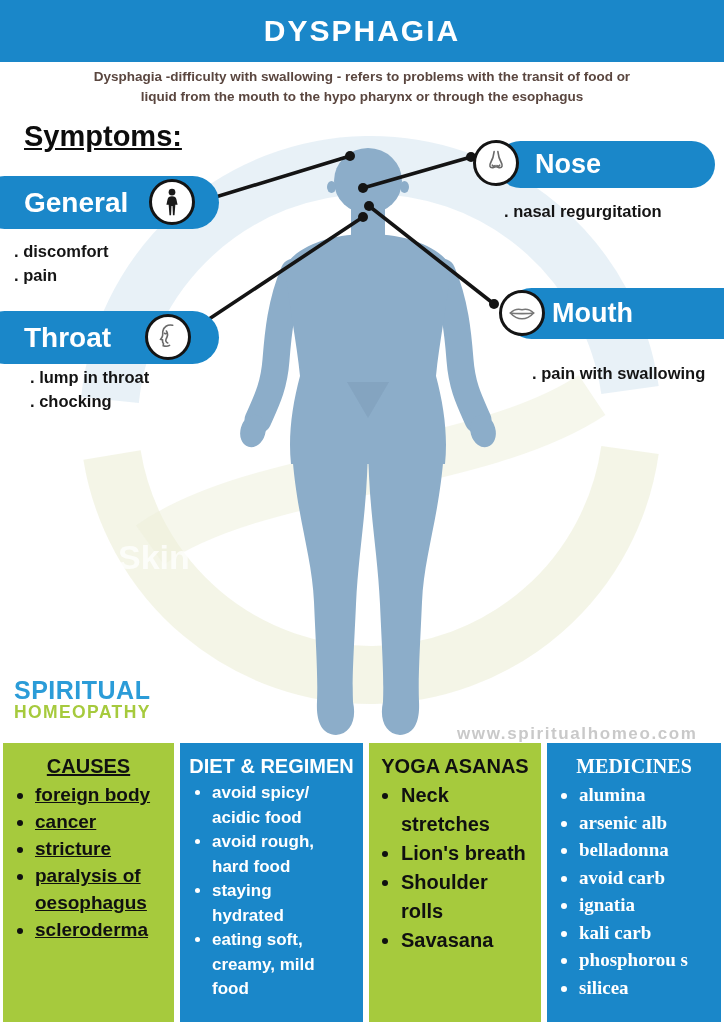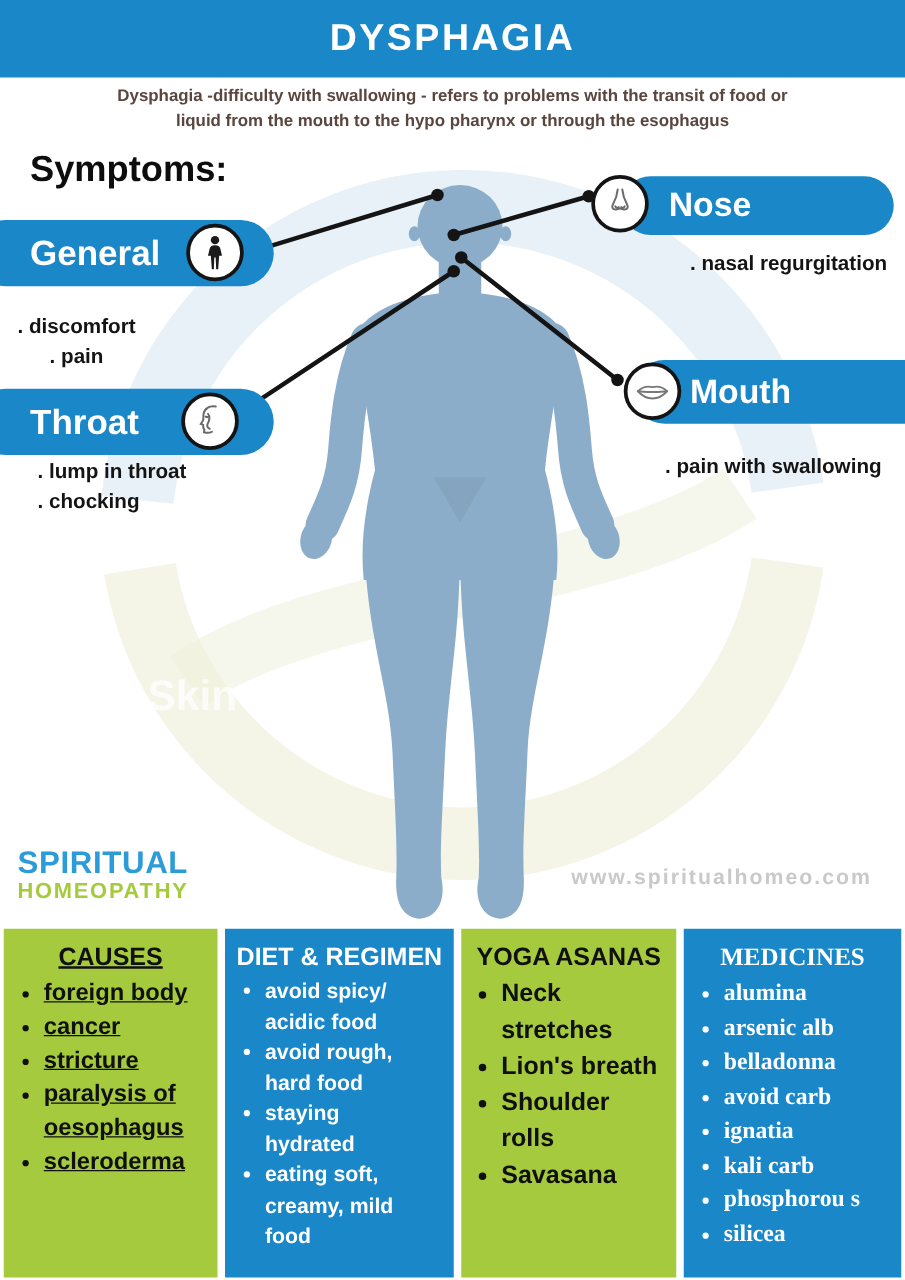--- a/index.html
+++ b/index.html
@@ -15,49 +15,49 @@
     background:#ffffff;overflow:hidden;
     font-family:"Liberation Sans",sans-serif;font-weight:700;
   }
   
   .banner{position:absolute;top:0;left:0;width:724px;height:62px;background:var(--blue);
     display:flex;align-items:center;justify-content:center;z-index:6;}
   .banner h1{margin:0;color:#fff;font-size:30px;letter-spacing:2px;}
   .subtitle{position:absolute;top:67px;left:0;width:724px;text-align:center;
     color:var(--brown);font-size:13.5px;line-height:1.45;z-index:6;}
   
-  .symptoms-heading{position:absolute;top:120px;left:24px;font-size:29px;color:#0d0d0d;z-index:6;}
+  .symptoms-heading{position:absolute;top:120px;left:24px;font-size:29px;color:#0d0d0d;z-index:6;text-decoration:underline;}
   
   .art{position:absolute;top:0;left:0;z-index:1;}
   
   .pill{position:absolute;background:var(--blue);color:#fff;display:flex;align-items:center;z-index:3;}
   .pill-general{left:-22px;top:176px;width:195px;height:53px;border-radius:30px;padding-left:46px;font-size:28px;}
   .pill-throat {left:-22px;top:311px;width:195px;height:53px;border-radius:30px;padding-left:46px;font-size:28px;}
   .pill-nose   {left:497px;top:141px;width:180px;height:47px;border-radius:26px;padding-left:38px;font-size:27px;}
   .pill-mouth  {left:506px;top:288px;width:196px;height:51px;border-radius:28px;padding-left:46px;font-size:27px;}
   
   .icon-circle{position:absolute;width:46px;height:46px;box-sizing:border-box;background:#fff;
     border:3px solid var(--ink);border-radius:50%;display:flex;align-items:center;justify-content:center;z-index:4;}
   .ic-general{left:149px;top:179px;}
   .ic-nose   {left:473px;top:140px;}
   .ic-throat {left:145px;top:314px;}
   .ic-mouth  {left:499px;top:290px;}
   .icon-circle svg{display:block;}
   
   .sym-list{position:absolute;color:var(--ink);font-size:16.5px;line-height:24px;z-index:3;}
-  .sl-general{left:14px;top:249px;text-align:center;}
-  .sl-nose   {left:504px;top:199px;margin-left:48px;}
+  .sl-general{left:14px;top:239px;}
+  .sl-nose   {left:504px;top:199px;}
   .sl-throat {left:30px;top:365px;}
   .sl-mouth  {left:532px;top:361px;}
   
   .skin-mark{position:absolute;left:118px;top:538px;font-size:34px;color:rgba(255,255,255,0.75);z-index:2;}
   .logo{position:absolute;left:14px;top:678px;z-index:6;line-height:1.02;}
   .logo .l1{color:#2b9cd8;font-size:25px;letter-spacing:0.5px;}
   .logo .l2{color:var(--green);font-size:17.5px;letter-spacing:1.4px;}
-  .website{position:absolute;left:457px;top:692px;color:#c9c9c9;font-size:17px;letter-spacing:1.6px;z-index:6;}
+  .website{position:absolute;left:457px;top:724px;color:#c9c9c9;font-size:17px;letter-spacing:1.6px;z-index:6;}
   
   .columns{position:absolute;left:0;top:743px;width:724px;height:279px;z-index:5;}
   .col{position:absolute;top:0;height:279px;box-sizing:border-box;padding:10px 6px 0 6px;}
   .col h2{margin:2px 0 3px;text-align:center;font-size:20px;}
   .col ul{margin:3px 0 0;padding-left:26px;}
   .col li{margin:0;}
   .col-green{background:var(--green);color:#101010;}
   .col-blue{background:var(--blue);color:#ffffff;}
   .col1{left:3px;width:171px;text-decoration:underline;}
   .col1 ul{font-size:19px;line-height:27px;}

